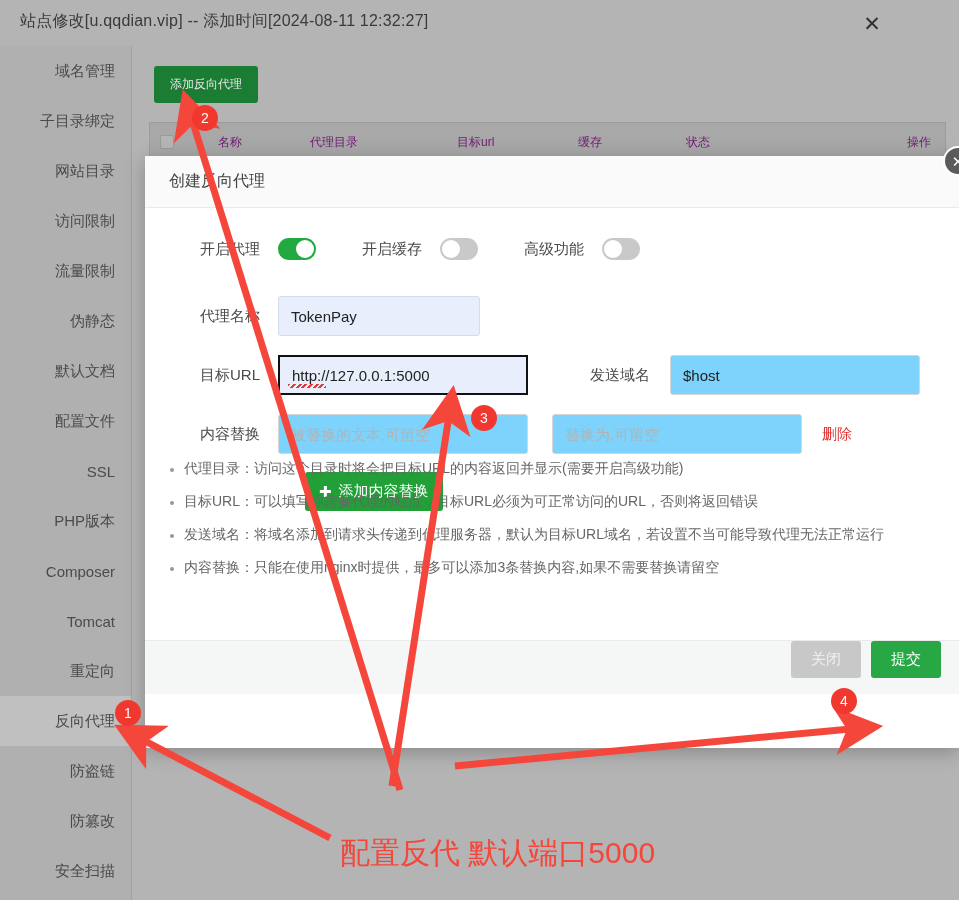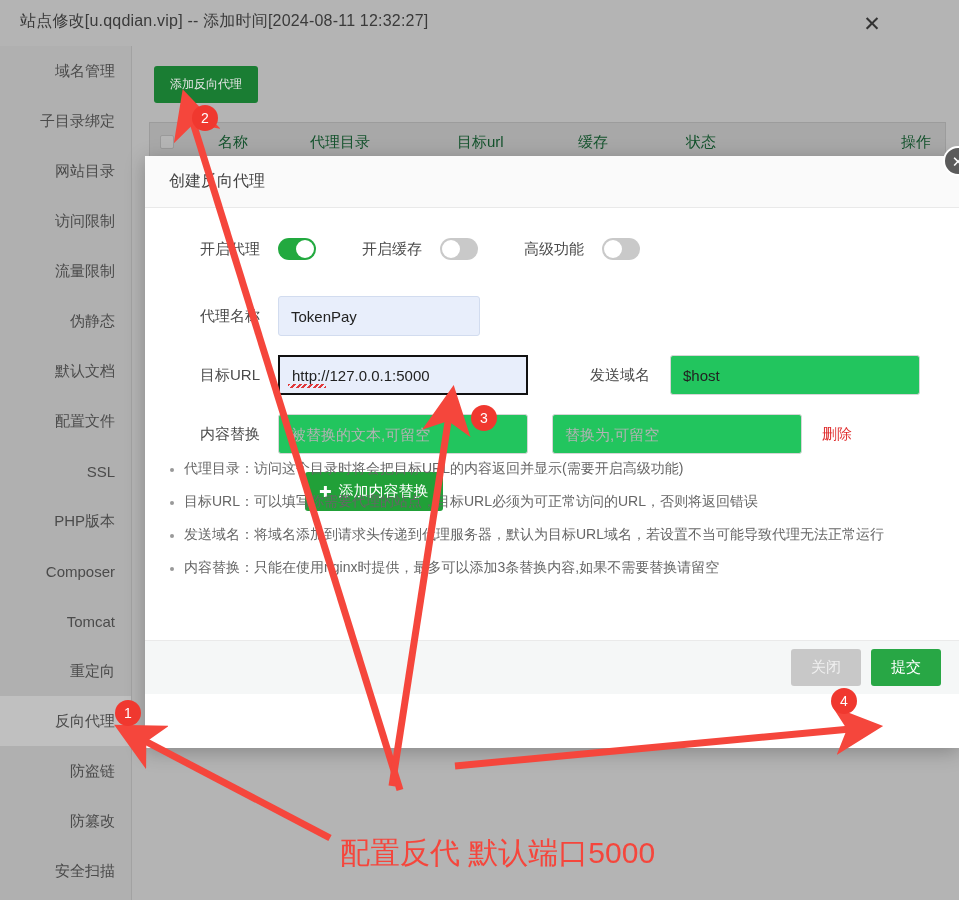--- a/index.html
+++ b/index.html
@@ -52,21 +52,21 @@
   }
   .table-head {
     position: absolute; left: 16px; top: 76px; right: 13px; height: 40px;
     background: #a8a8a8; border: 1px solid #9c9c9c;
     display: flex; align-items: center;
   }
   .th-check {
     width: 14px; height: 14px; background: #b5b5b5; border: 1px solid #9a9a9a;
     margin-left: 10px; border-radius: 2px;
   }
-  .th { font-size: 15px; color: #14532d; position: absolute; white-space: nowrap; }
+  .th { font-size: 12px; color: #701a75; position: absolute; white-space: nowrap; }
 
   
   .modal {
     position: absolute; left: 145px; top: 156px; width: 814px; height: 592px;
     background: #ffffff;
     box-shadow: 0 4px 18px rgba(0,0,0,.25);
   }
   .modal-head {
     height: 52px; border-bottom: 1px solid #e9e9e9; background: #fafafa;
     display: flex; align-items: center; padding-left: 24px;
@@ -76,21 +76,21 @@
     position: absolute; right: -14px; top: -10px;
     width: 30px; height: 30px; border-radius: 50%;
     background: #5b5b5b; color: #fff; border: 2px solid #fff;
     display: flex; align-items: center; justify-content: center;
     font-size: 15px; line-height: 1;
   }
   .modal-body { position: relative; height: 486px; }
   .modal-foot {
     position: absolute; left: 0; bottom: 0; width: 100%; height: 54px;
     background: #f5f7f7; border-top: 1px solid #eaeaea;
-    display: flex; align-items: center; justify-content: flex-end;
+    display: flex; align-items: flex-start; justify-content: flex-end;
     padding-right: 18px; gap: 10px;
   }
   .btn-close {
     background: #c8c8c8; color: #f0f0f0; border: none; border-radius: 3px;
     padding: 9px 20px; font-size: 15px; font-family: inherit;
   }
   .btn-submit {
     background: #28a745; color: #fff; border: none; border-radius: 3px;
     padding: 9px 20px; font-size: 15px; font-family: inherit;
   }
@@ -108,21 +108,21 @@
   .toggle .knob {
     position: absolute; top: 2px; width: 18px; height: 18px;
     border-radius: 50%; background: #fff;
   }
   .toggle.on .knob { right: 2px; }
   .toggle.off .knob { left: 2px; }
 
   input[type=text] {
     font-family: inherit; font-size: 15px; color: #222;
     border: 1px solid #d6d6d6; border-radius: 3px;
-    padding: 0 12px; height: 40px; outline: none; background: #22c55e;
+    padding: 0 12px; height: 40px; outline: none; background: #7dd3fc;
   }
   input.autofill { background: #e8eefb; border-color: #d2dcef; }
   input.focused {
     background: #e8eefb; border: 2px solid #111; border-radius: 0;
   }
   input::placeholder { color: #b3b3b3; }
 
   .misspell {
     position: absolute; height: 4px; left: 10px; top: 29px; width: 38px;
     background:

